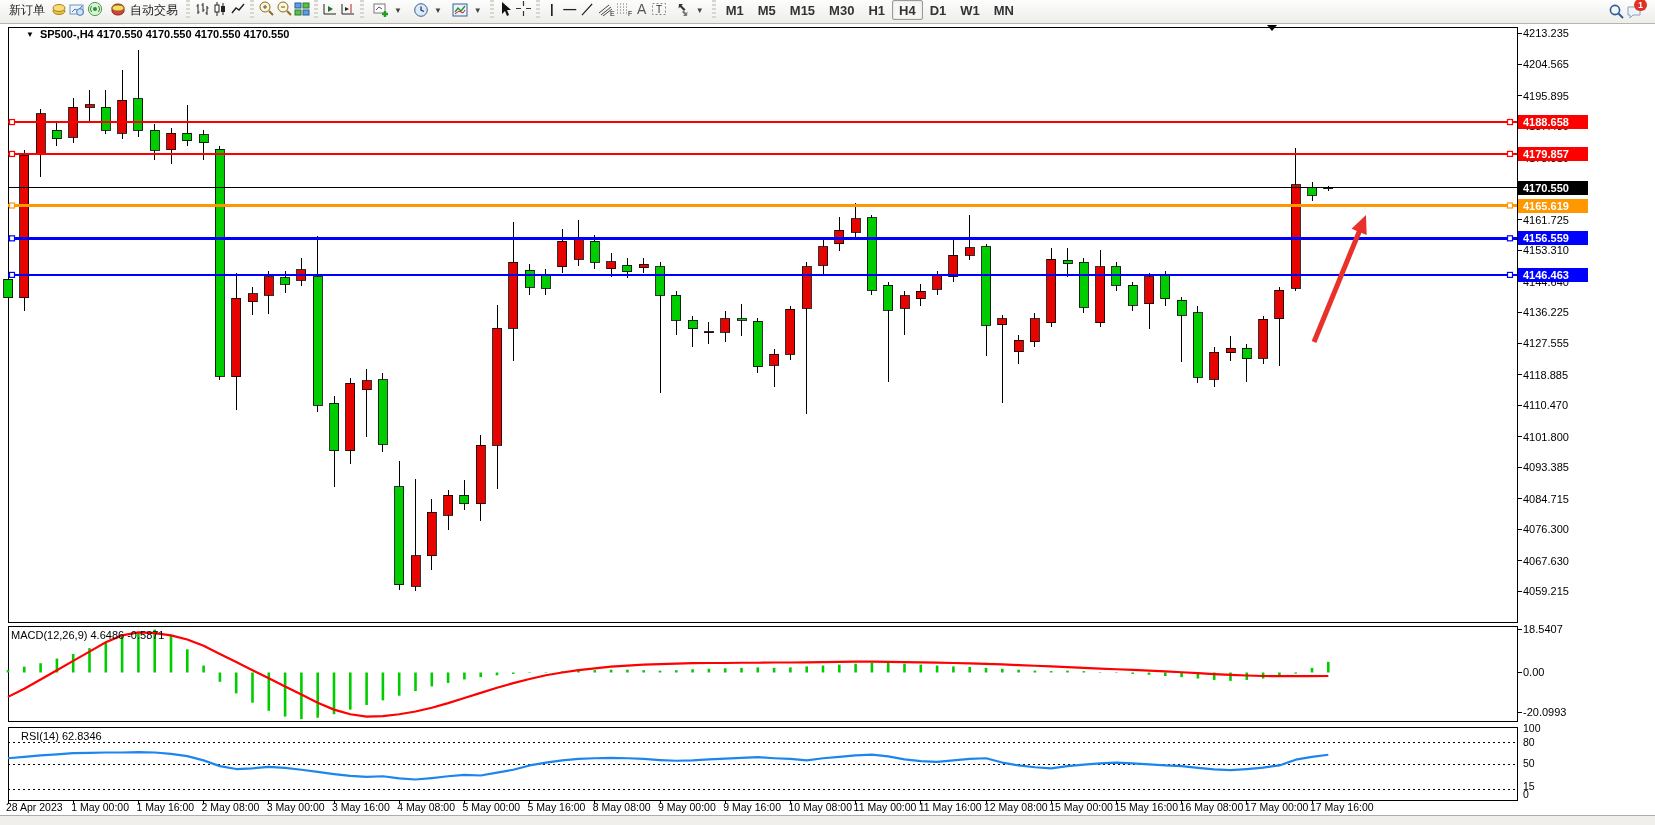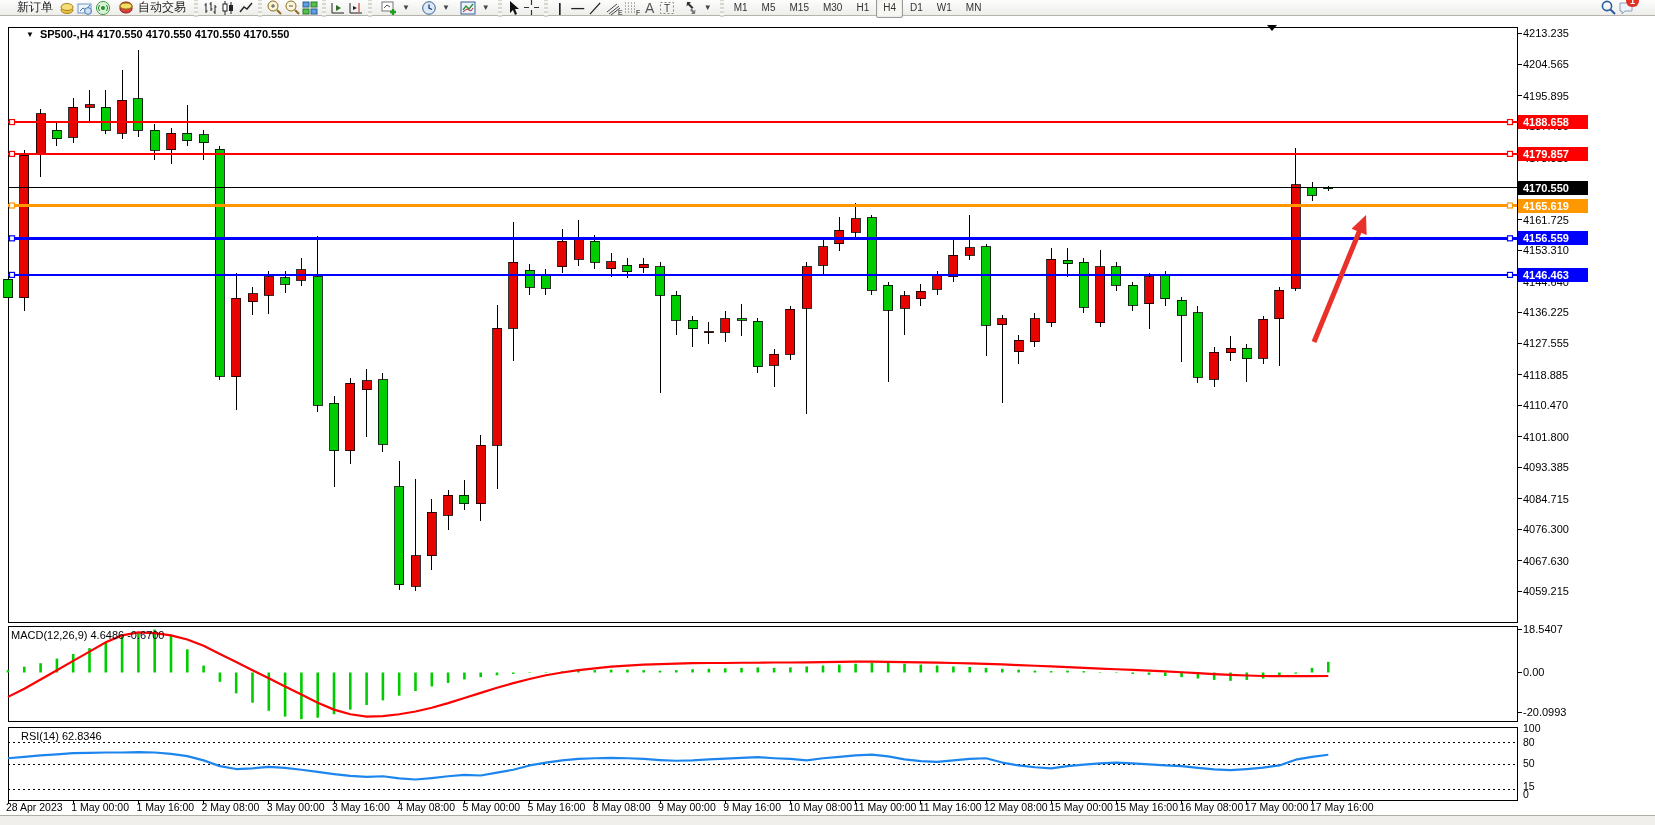--- a/index.html
+++ b/index.html
@@ -1,25 +1,25 @@
 <!DOCTYPE html>
 <html><head>
 <meta charset="utf-8">
 <style>
   * { margin:0; padding:0; box-sizing:border-box; }
   html,body { width:1655px; height:825px; overflow:hidden; background:#ffffff;
     font-family:"Liberation Sans", sans-serif; }
   
-  #toolbar { position:absolute; left:0; top:0; width:1655px; height:16px;
+  #toolbar { position:absolute; left:0; top:0; width:1655px; height:24px;
     background:linear-gradient(#fdfdfd,#ededea); border-bottom:1px solid #b7b3ad;
-    display:flex; align-items:center; padding:0 12px; font-size:12px; color:#222; z-index:5; }
+    display:flex; padding:0 4px; font-size:12px; color:#222; z-index:5; }
   .tb-btn { display:flex; align-items:center; gap:3px; padding:1px 4px; height:20px;
     border:1px solid transparent; border-radius:2px; cursor:default; white-space:nowrap; }
   .tb-btn.active { border:1px solid #9a9a96; background:#f7f7f4; box-shadow:inset 0 0 2px #ccc; }
-  .tf { padding:1px 6px; font-size:10px; color:#333; }
+  .tf { padding:1px 6px; font-size:13px; color:#333;font-weight:bold; }
   .grip { width:4px; height:18px; margin:0 3px;
     background:repeating-linear-gradient(#d9d5cf,#d9d5cf 2px,#f6f6f3 2px,#f6f6f3 4px); }
   .tbi { width:18px; height:17px; display:inline-flex; align-items:center; justify-content:center; }
   .caret { font-size:8px; color:#444; margin-left:1px; }
   .glyph { font-size:13px; font-weight:bold; color:#222; }
   #tb-right { margin-left:auto; display:flex; align-items:center; }
   #chat-badge { position:relative; }
   #chat-badge .badge { position:absolute; right:-4px; top:-4px; background:#e03224; color:#fff;
     border-radius:8px; font-size:9px; padding:0 4px; height:12px; line-height:12px; font-weight:bold; }
   
@@ -220,21 +220,21 @@
         </svg>
       <span class="badge">1</span>
     </span>
   </div>
 </div>
 
 <div class="overlay" id="chart-title">
   <span class="tri">▼</span>
   <span>SP500-,H4  4170.550 4170.550 4170.550 4170.550</span>
 </div>
-<div class="overlay" id="macd-label">MACD(12,26,9) 4.6486 -0.6700</div>
+<div class="overlay" id="macd-label">MACD(12,26,9) 4.6486 -0.5871</div>
 <div class="overlay" id="rsi-label">RSI(14) 62.8346</div>
 
 <svg id="chart-canvas" width="1655" height="825" style="position:absolute;left:0;top:0;">
     <rect x="8" y="27" width="1509" height="595" fill="#fff" stroke="#000" stroke-width="1" shape-rendering="crispEdges"></rect>
     <rect x="8" y="626" width="1509" height="95" fill="#fff" stroke="#000" stroke-width="1" shape-rendering="crispEdges"></rect>
     <rect x="8" y="727" width="1509" height="73" fill="#fff" stroke="#000" stroke-width="1" shape-rendering="crispEdges"></rect>
     <line x1="1517" y1="33" x2="1522" y2="33" stroke="#000" shape-rendering="crispEdges"></line>
     <text x="1523" y="37" font-size="11" fill="#000000">4213.235</text>
     <line x1="1517" y1="64.41059602649042" x2="1522" y2="64.41059602649042" stroke="#000" shape-rendering="crispEdges"></line>
     <text x="1523" y="68.41059602649042" font-size="11" fill="#000000">4204.565</text>

